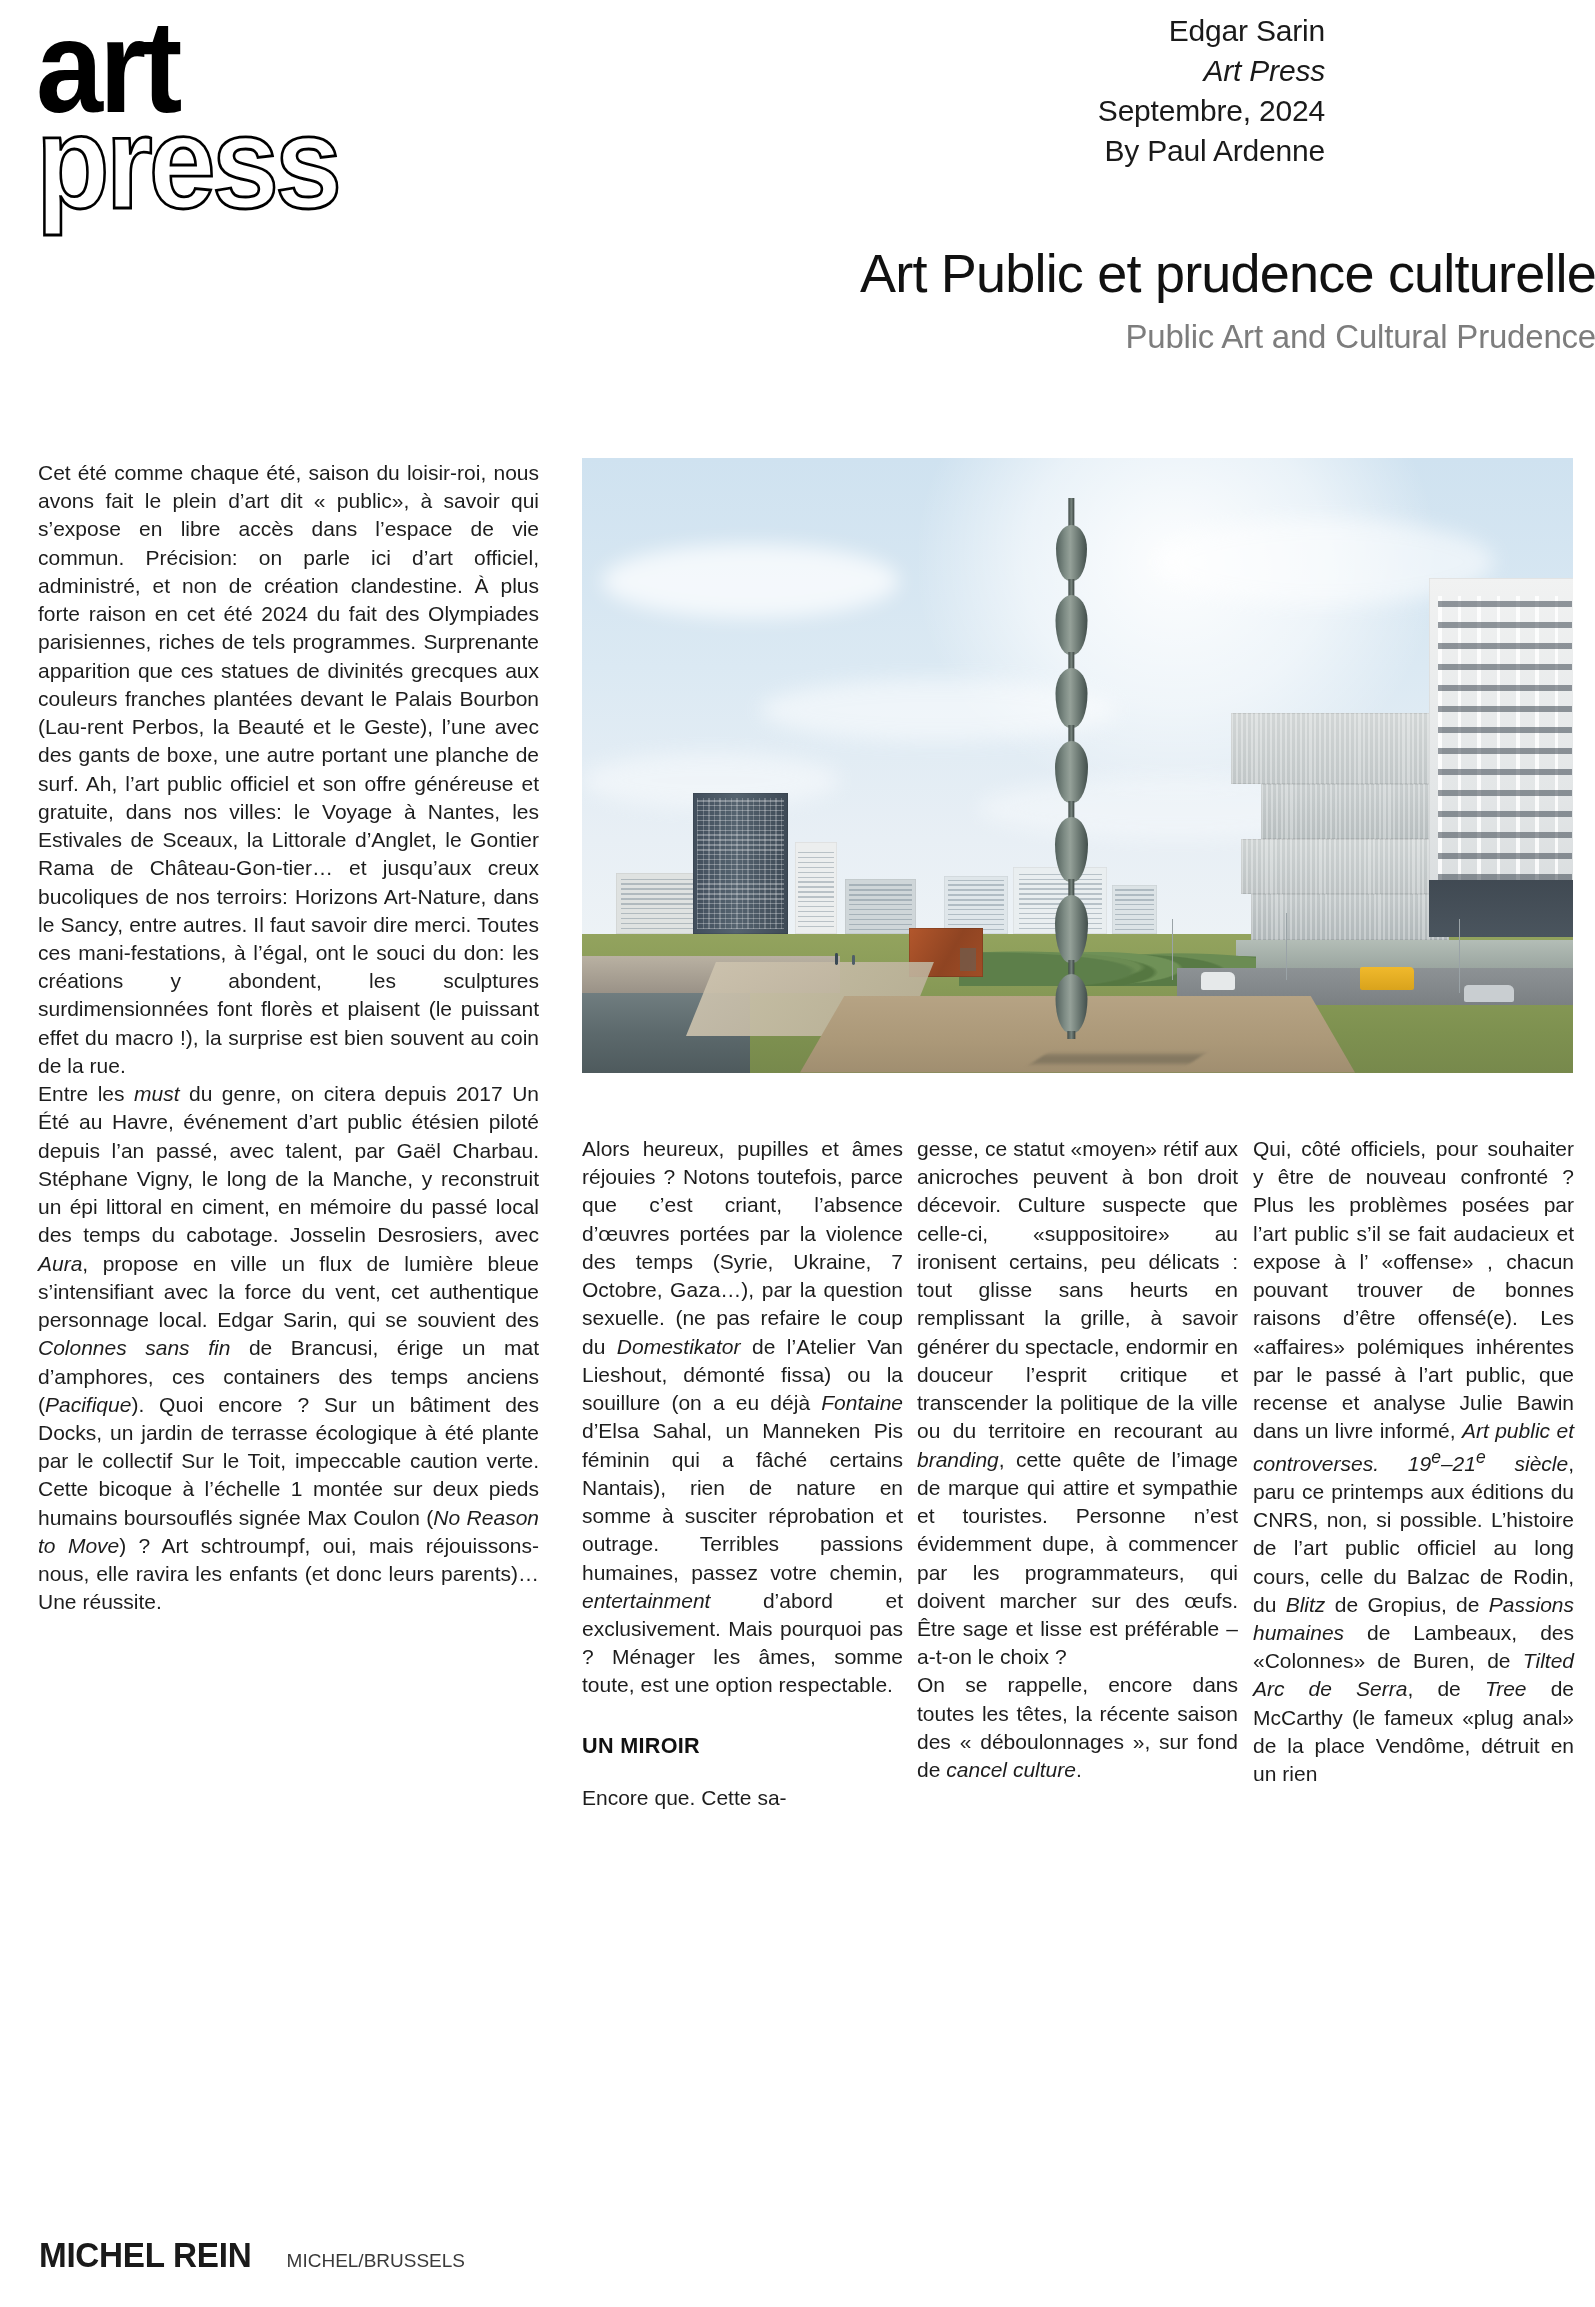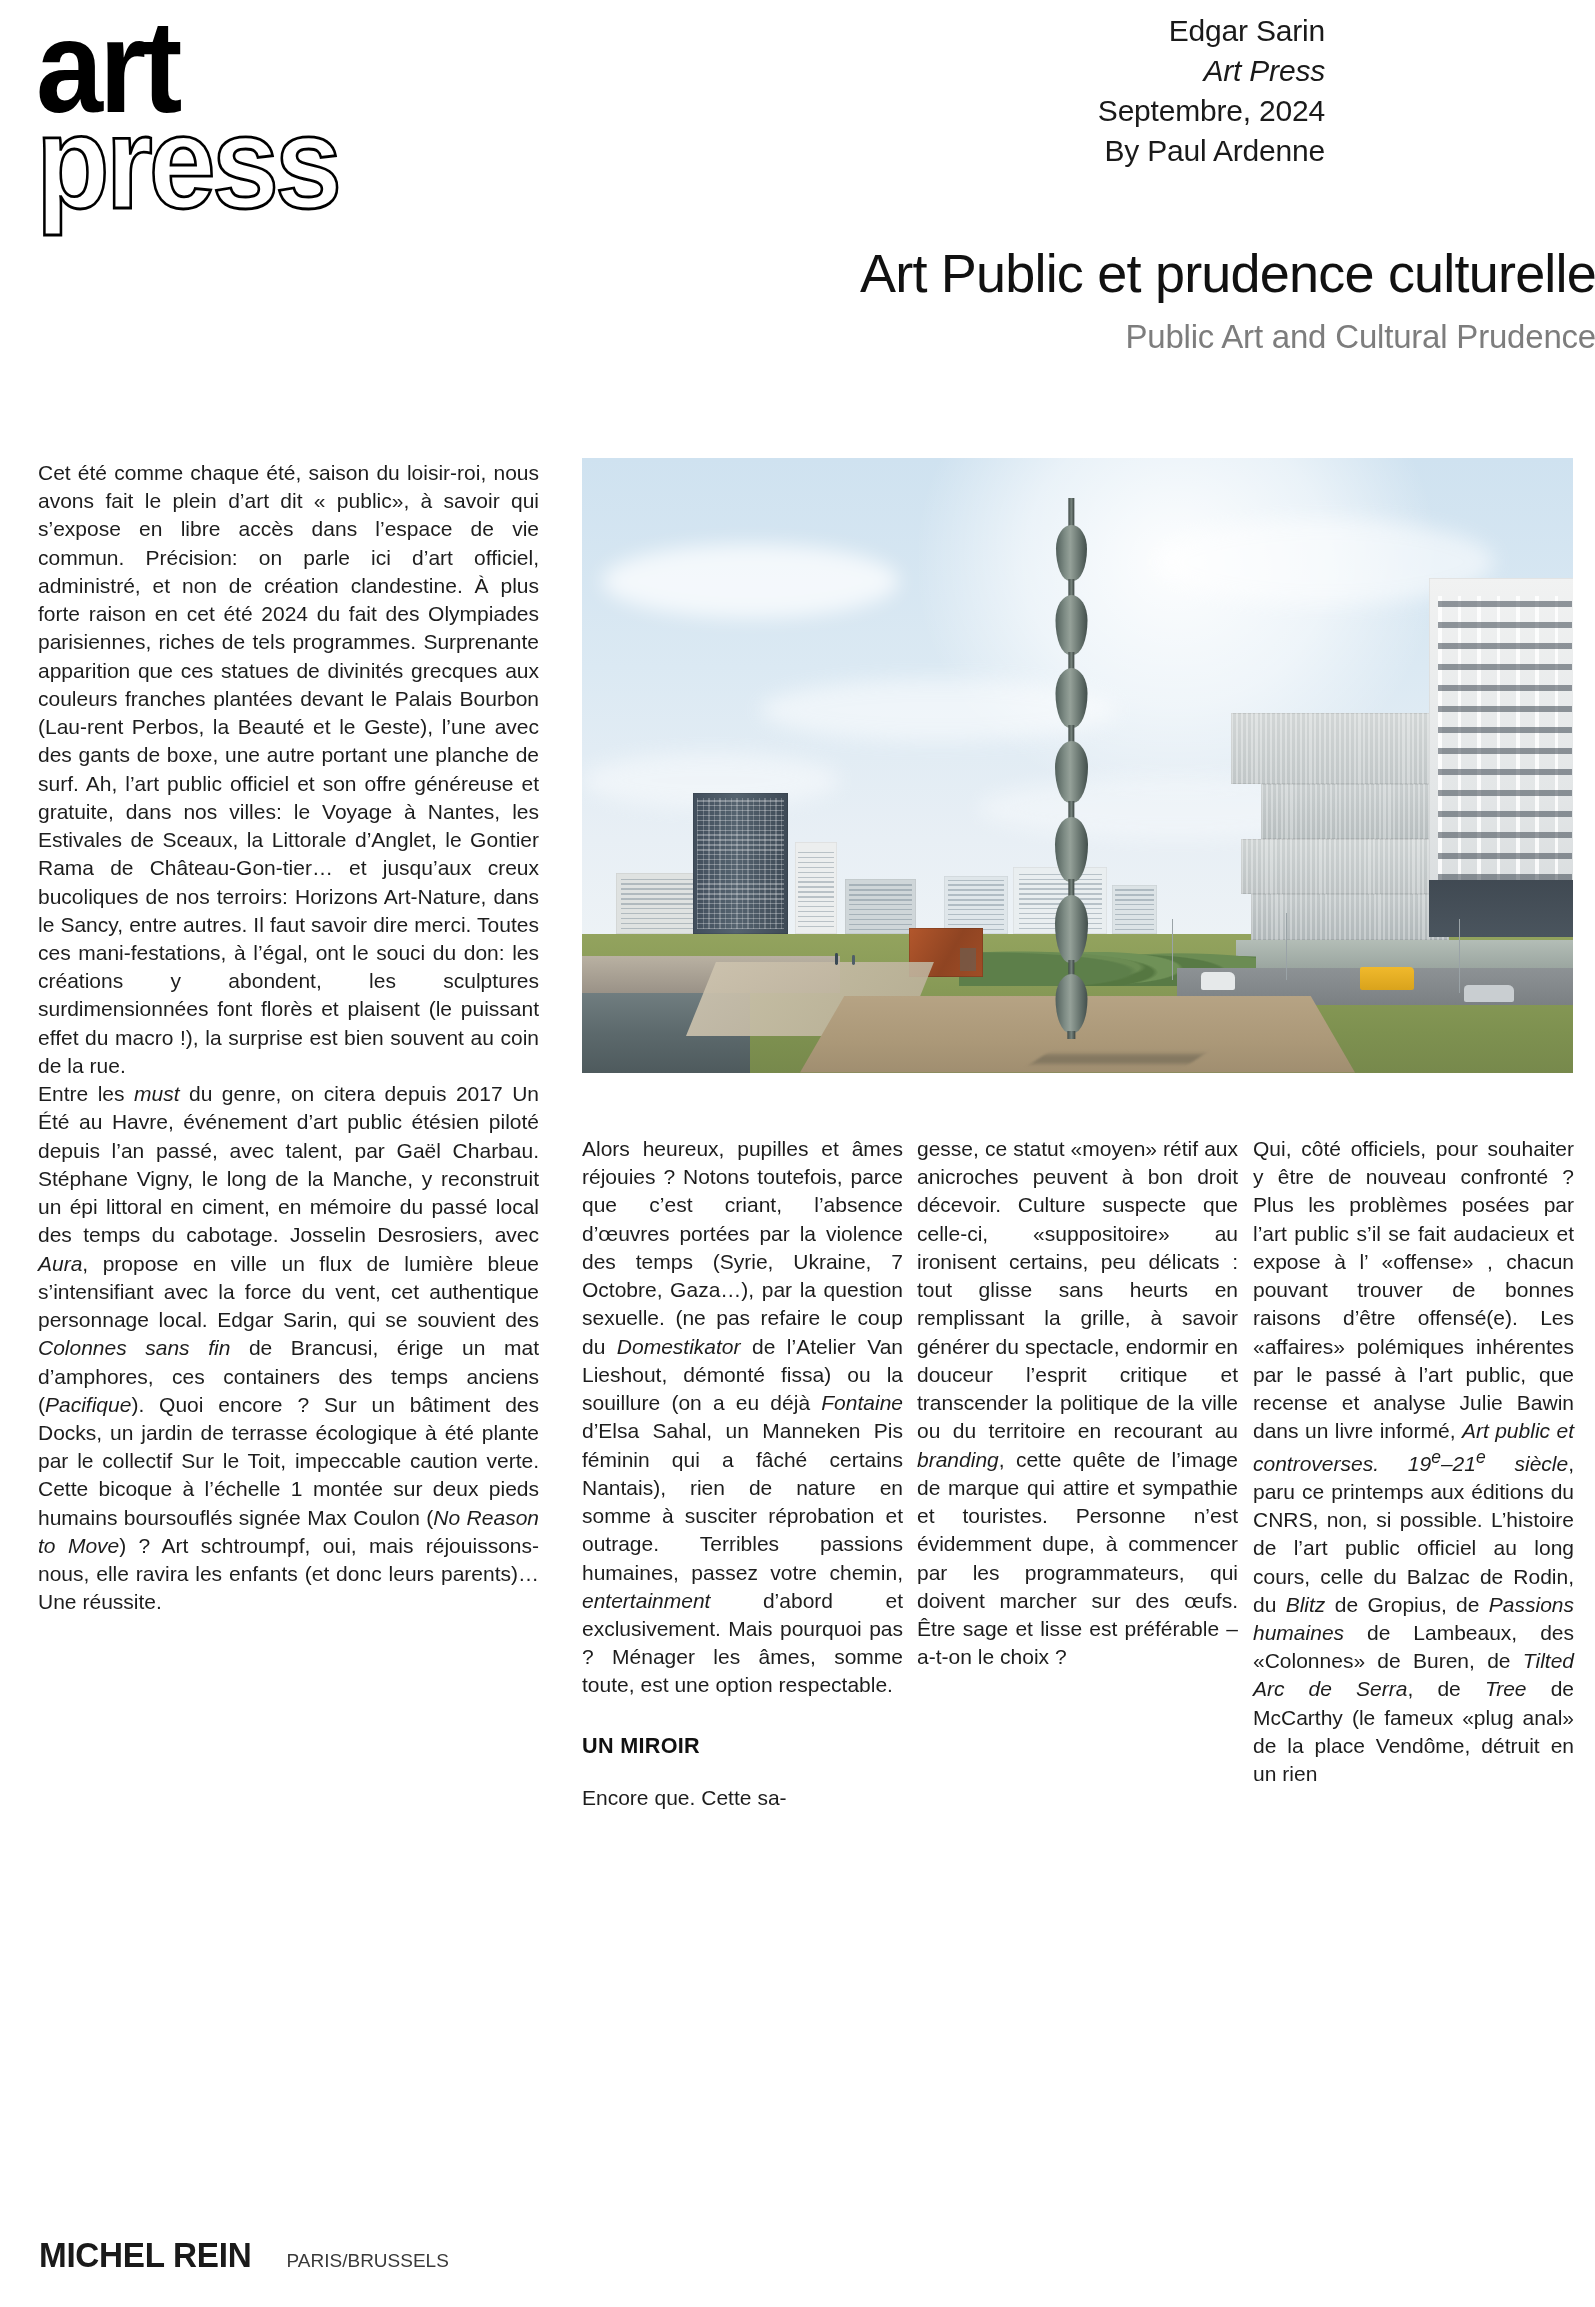--- a/index.html
+++ b/index.html
@@ -437,25 +437,26 @@
   </div>
 
   <div class="col" id="col2">
     <p>Alors heureux, pupilles et âmes réjouies ? Notons toutefois, parce que c’est criant, l’absence d’œuvres portées par la violence des temps (Syrie, Ukraine, 7 Octobre, Gaza…), par la question sexuelle. (ne pas refaire le coup du <i>Domestikator</i> de l’Atelier Van Lieshout, démonté fissa) ou la souillure (on a eu déjà <i>Fontaine</i> d’Elsa Sahal, un Manneken Pis féminin qui a fâché certains Nantais), rien de nature en somme à susciter réprobation et outrage. Terribles passions humaines, passez votre chemin, <i>entertainment</i> d’abord et exclusivement. Mais pourquoi pas ? Ménager les âmes, somme toute, est une option respectable.</p>
     <div class="section-head">UN MIROIR</div>
     <p>Encore que. Cette sa-</p>
   </div>
 
   <div class="col" id="col3">
     <p>gesse, ce statut «moyen» rétif aux anicroches peuvent à bon droit décevoir. Culture suspecte que celle-ci, «suppositoire» au ironisent certains, peu délicats : tout glisse sans heurts en remplissant la grille, à savoir générer du spectacle, endormir en douceur l’esprit critique et transcender la politique de la ville ou du territoire en recourant au <i>branding</i>, cette quête de l’image de marque qui attire et sympathie et touristes. Personne n’est évidemment dupe, à commencer par les programmateurs, qui doivent marcher sur des œufs. Être sage et lisse est préférable – a-t-on le choix ?</p>
+    <p>On se rappelle, encore dans toutes les têtes, la récente saison des «&nbsp;déboulonnages&nbsp;», sur fond de <i>cancel culture</i>.</p>
   </div>
 
   <div class="col" id="col4">
     <p>Qui, côté officiels, pour souhaiter y être de nouveau confronté ? Plus les problèmes posées par l’art public s’il se fait audacieux et expose à l’ «offense» , chacun pouvant trouver de bonnes raisons d’être offensé(e). Les «affaires» polémiques inhérentes par le passé à l’art public, que recense et analyse Julie Bawin dans un livre informé, <i>Art public et controverses. 19<sup>e</sup>–21<sup>e</sup> siècle</i>, paru ce printemps aux éditions du CNRS, non, si possible. L’histoire de l’art public officiel au long cours, celle du Balzac de Rodin, du <i>Blitz</i> de Gropius, de <i>Passions humaines</i> de Lambeaux, des «Colonnes» de Buren, de <i>Tilted Arc de Serra</i>, de <i>Tree</i> de McCarthy (le fameux «plug anal» de la place Vendôme, détruit en un rien</p>
   </div>
 
 </div>
 
 <div class="footer">
   <span class="footer-brand">MICHEL REIN</span>
-  <span class="footer-cities">PARIS/BRUSSELS</span>
+  <span class="footer-cities">MICHEL/BRUSSELS</span>
 </div>
 
 
 </body></html>

